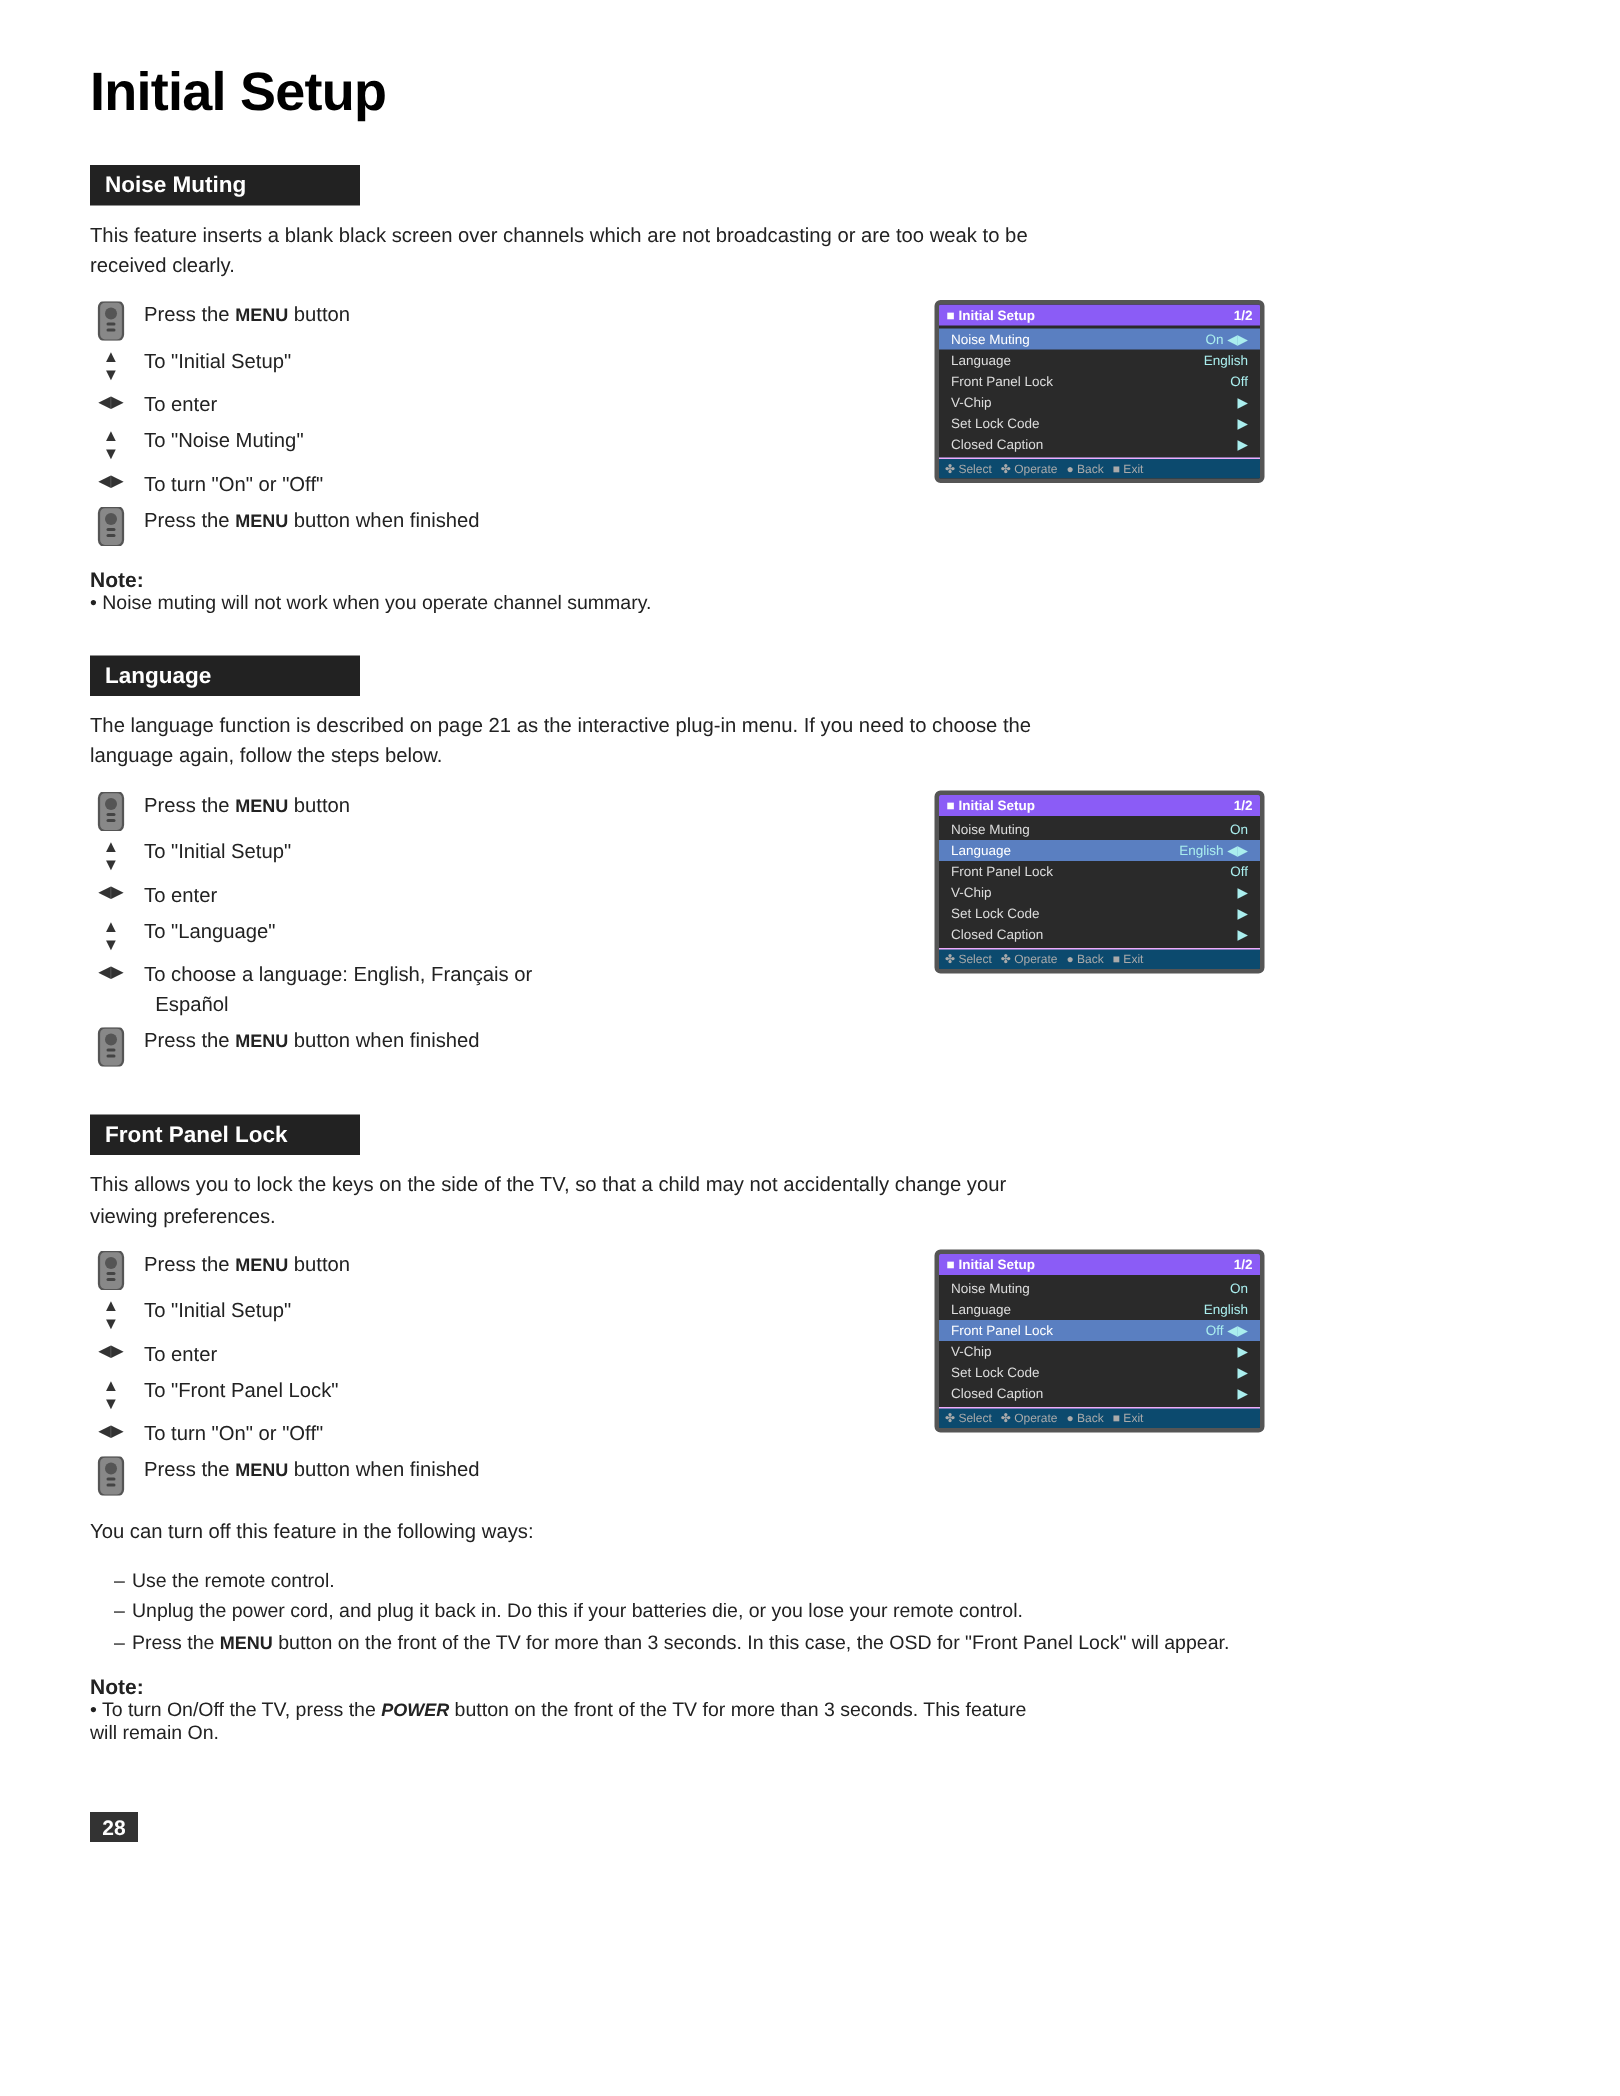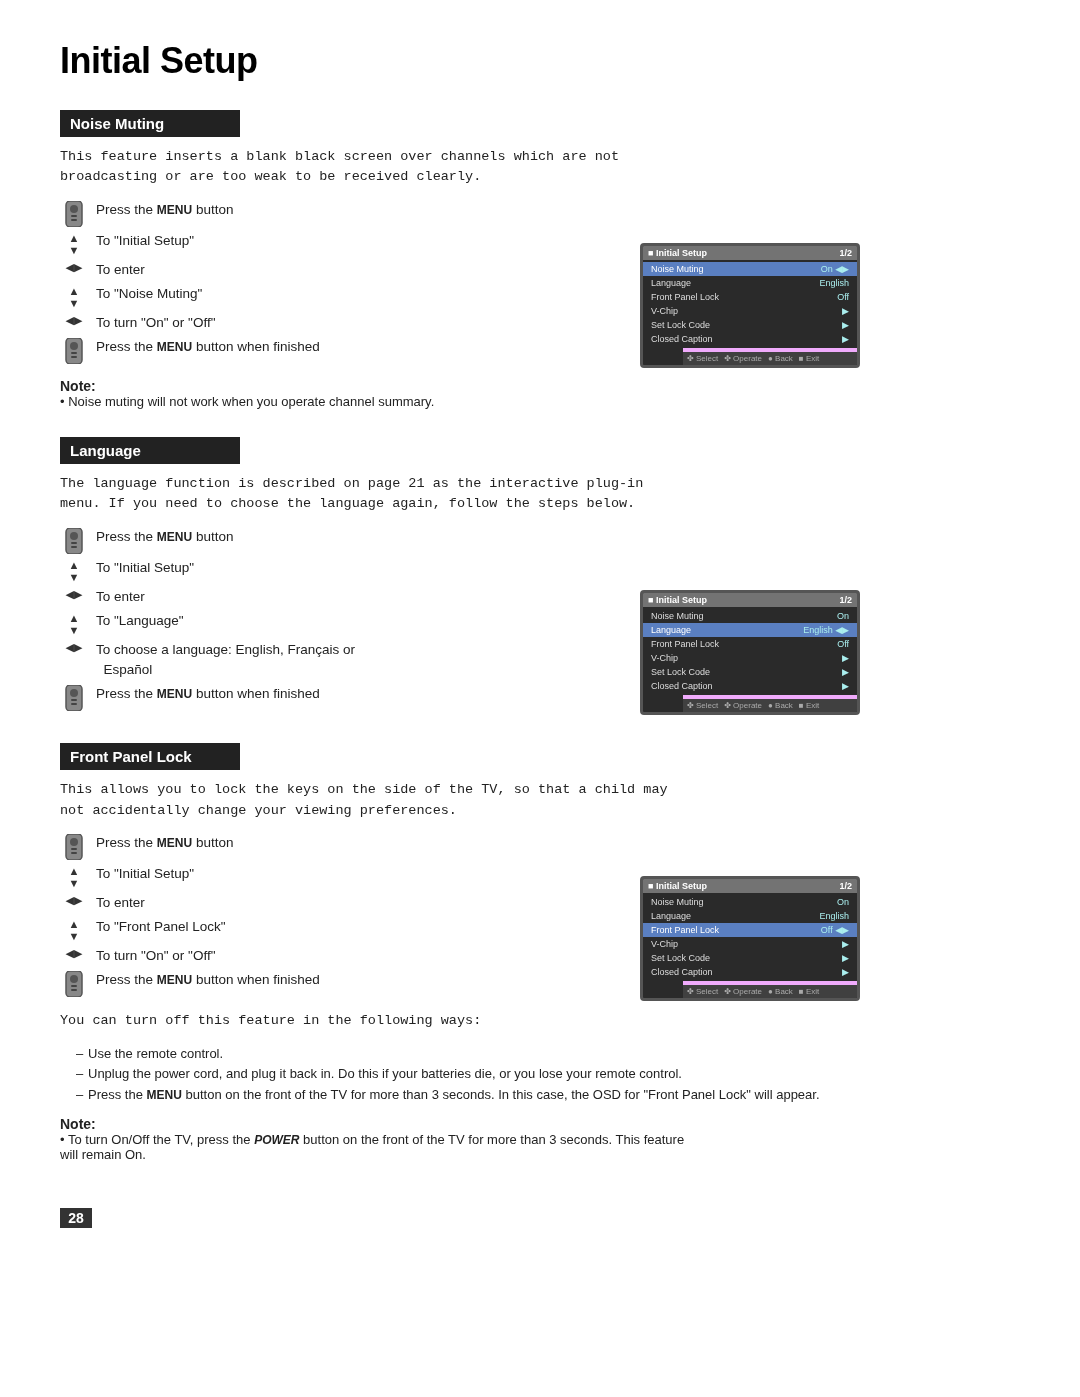--- a/index.html
+++ b/index.html
@@ -34,27 +34,26 @@
 
     .section {
       margin-bottom: 28px;
     }
 
     .section-desc {
       font-size: 13.5px;
       line-height: 1.5;
       margin-bottom: 12px;
       max-width: 630px;
-      font-family: Liberation Mono, monospace;
     }
 
     .steps-and-screen {
       display: flex;
-      align-items: flex-end;
-      gap: 40px;
+      align-items: flex-start;
+      gap: 23px;
       margin-bottom: 10px;
     }
 
     .steps {
       flex: 1;
       max-width: 540px;
     }
 
     .step-row {
       display: flex;
@@ -84,21 +83,21 @@
       background: #2a2a2a;
       border: 3px solid #555;
       border-radius: 4px;
       padding: 0;
       font-size: 9px;
       color: #eee;
       overflow: hidden;
     }
 
     .tv-screen-titlebar {
-      background: #737373;
+      background: #8b5cf6;
       color: #fff;
       display: flex;
       justify-content: space-between;
       padding: 2px 5px;
       font-size: 9px;
       font-weight: bold;
     }
 
     .tv-screen-body {
       padding: 2px 0;
@@ -114,28 +113,27 @@
 
     .tv-row.highlighted {
       background: #5a7fc1;
       color: #fff;
     }
 
     .tv-row-label { }
     .tv-row-value { color: #aee; }
 
     .tv-screen-footer {
-      background: #404040;
+      background: #0c4a6e;
       color: #aaa;
       font-size: 8px;
       padding: 2px 4px;
       display: flex;
       gap: 6px;
-      border-top: 4px solid #f0abfc;
-      margin-left: 40px;
+      border-top: 1px solid #f0abfc;
     }
 
     .note-block {
       font-size: 13px;
       margin-top: 6px;
       margin-bottom: 4px;
       max-width: 630px;
     }
 
     .note-block .note-label {

